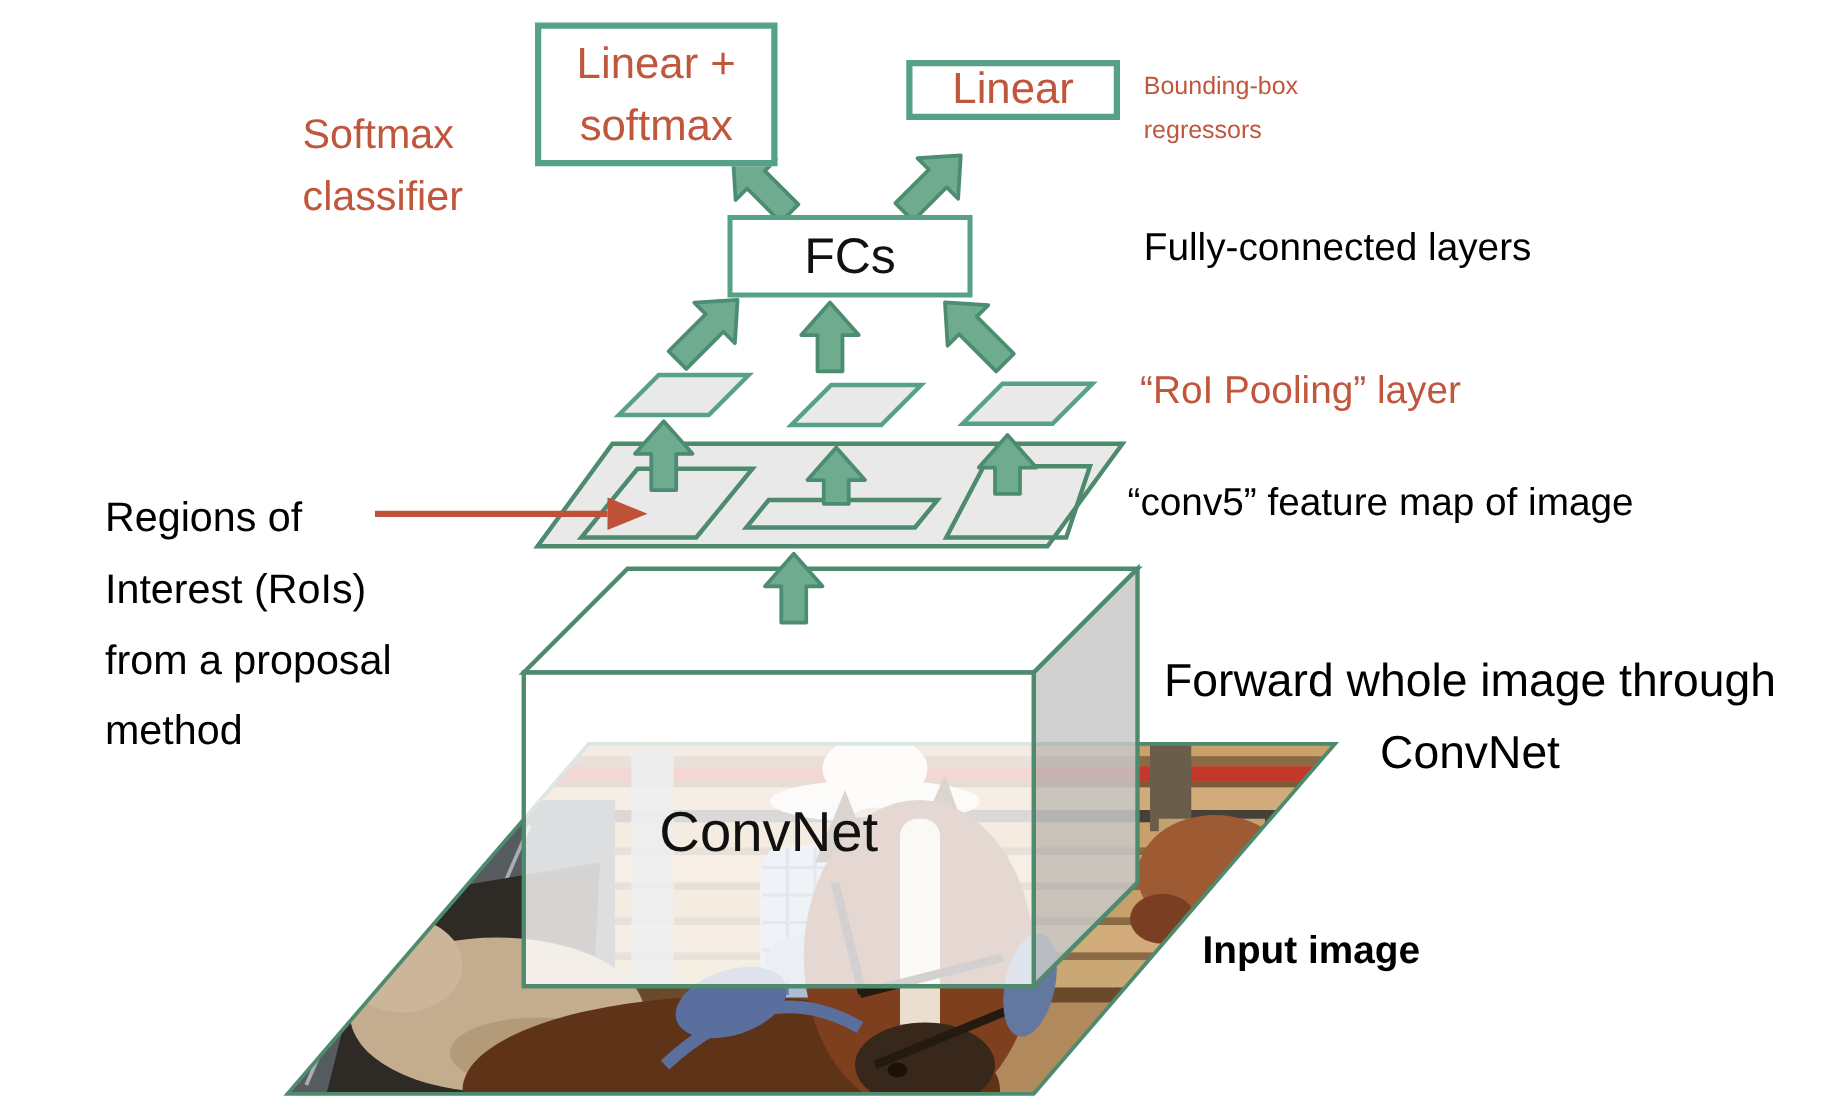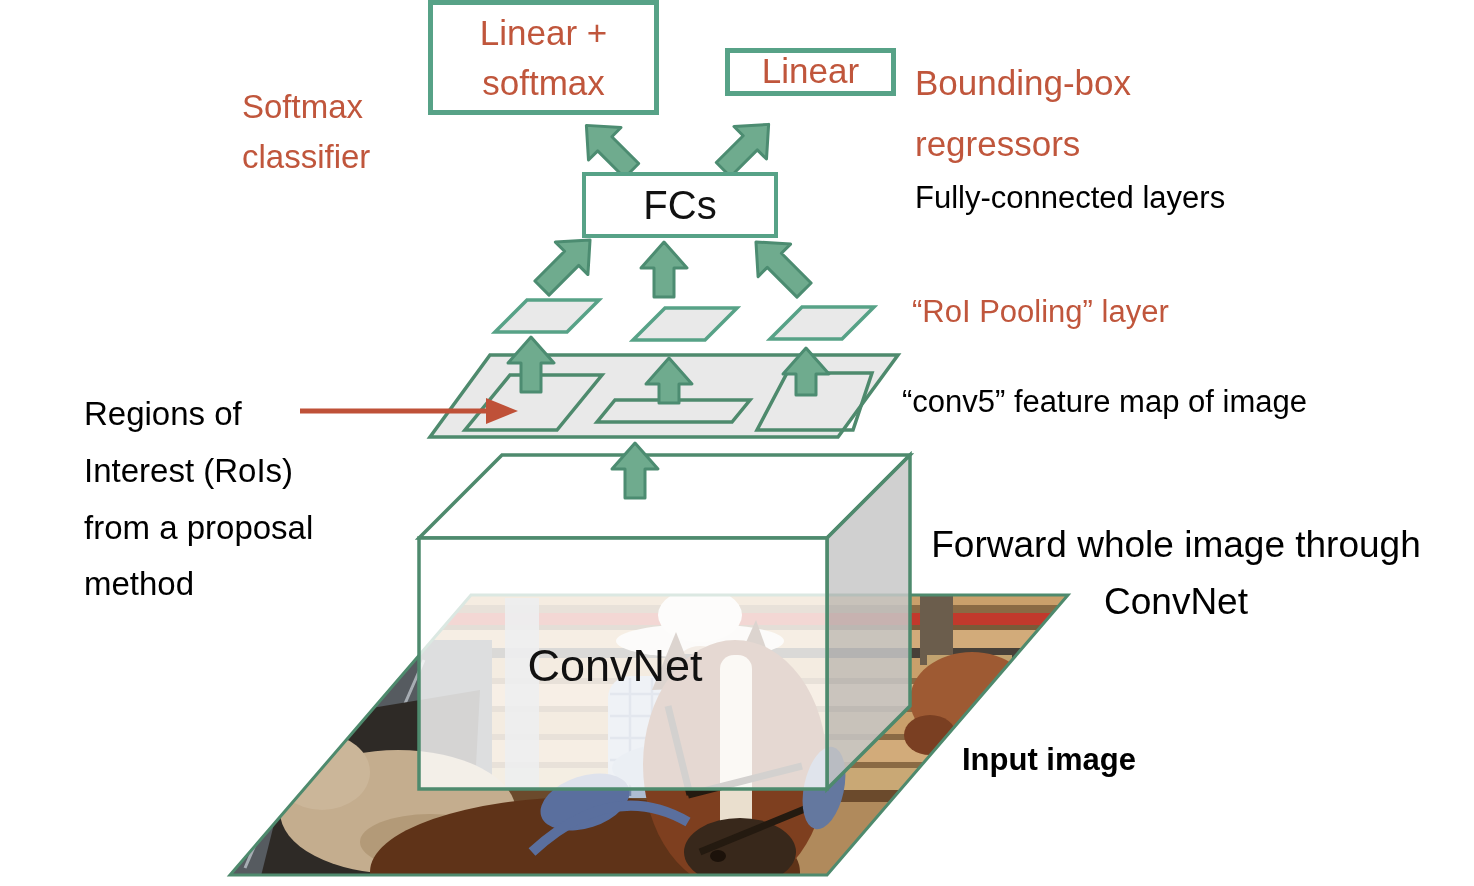--- a/index.html
+++ b/index.html
@@ -106,39 +106,39 @@
     <path class="ga" transform="rotate(-45 780 266)" d="M770,300 L770,258 L757,258 L780,232 L803,258 L790,258 L790,300 Z" fill="#6fab8e"></path>
     <path class="ga" transform="rotate(-45 609 148)" d="M599,180 L599,142 L586,142 L609,116 L632,142 L619,142 L619,180 Z" fill="#6fab8e"></path>
     <path class="ga" transform="rotate(45 746 147)" d="M736,179 L736,141 L723,141 L746,115 L769,141 L756,141 L756,179 Z" fill="#6fab8e"></path>
 
     <g>
       <line x1="300" y1="411" x2="486" y2="411" stroke="#bf5138" stroke-width="5"></line>
       <polygon points="486,398 486,424 518,411" fill="#bf5138"></polygon>
     </g>
   </svg>
 
-  <div class="box" style="left:428px;top:0;width:231px;height:115px;font-size:35px;line-height:1.42;color:#c0563c;">
+  <div class="box" style="left:428px;top:18px;width:194px;height:115px;font-size:35px;line-height:1.42;color:#c0563c;">
     <span class="line">Linear +</span>
     <span class="line">softmax</span>
   </div>
 
   <div class="box" style="left:725px;top:48px;width:171px;height:48px;font-size:35px;color:#c0563c;justify-content:flex-end;">
     <span>Linear</span>
   </div>
 
   <div class="box" style="left:582px;top:172px;width:196px;height:66px;border-width:4px;font-size:40px;color:#111;">
     <span>FCs</span>
   </div>
 
   <div class="lbl red" style="left:242px;top:82px;font-size:33px;line-height:1.5;">
     <span class="line">Softmax</span>
     <span class="line">classifier</span>
   </div>
 
-  <div class="lbl red" style="left:915px;top:52px;font-size:35px;line-height:1.75;">
+  <div class="lbl red" style="left:915px;top:52px;font-size:20px;line-height:1.75;">
     <span class="line">Bounding-box</span>
     <span class="line">regressors</span>
   </div>
 
   <div class="lbl" style="left:915px;top:180px;font-size:31px;">Fully-connected layers</div>
 
   <div class="lbl red" style="left:912px;top:294px;font-size:31px;">“RoI Pooling” layer</div>
 
   <div class="lbl" style="left:902px;top:384px;font-size:31px;">“conv5” feature map of image</div>
 

